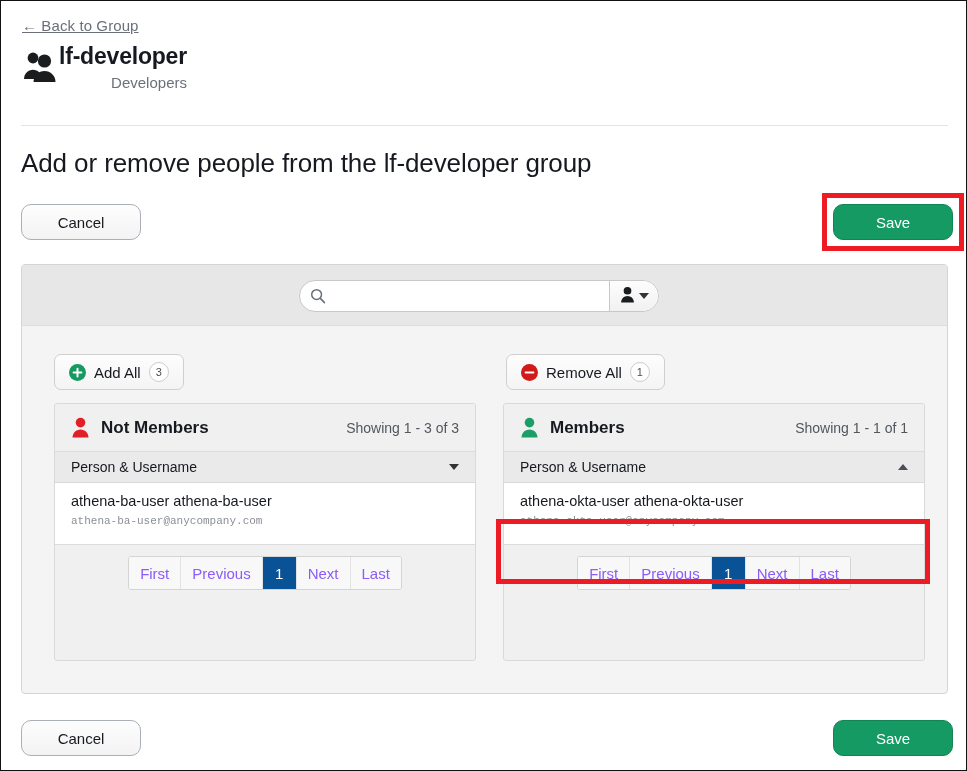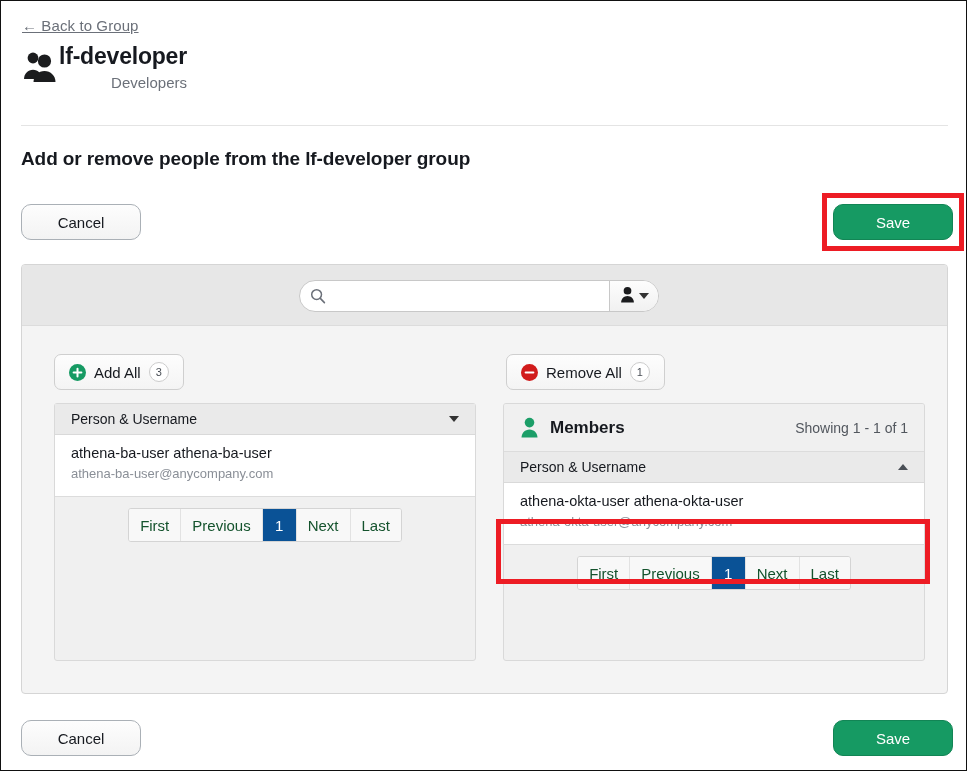--- a/index.html
+++ b/index.html
@@ -70,22 +70,22 @@
     width: 927px;
     height: 1px;
     background: #e4e4e4;
   }
 
   
   .section-title {
     position: absolute;
     left: 20px;
     top: 147px;
-    font-size: 19px;
-    font-weight: bold;
+    font-size: 26px;
+    font-weight: normal;
     color: #16191f;
     letter-spacing: -.1px;
   }
 
   
   .btn {
     display: inline-flex;
     align-items: center;
     justify-content: center;
     box-sizing: border-box;
@@ -299,21 +299,21 @@
   .rows {
     background: #ffffff;
     border-bottom: 1px solid #dcdcdc;
     min-height: 61px;
   }
   .row {
     padding: 9px 16px 10px 16px;
     cursor: pointer;
   }
   .row-name { font-size: 14.5px; color: #16191f; line-height: 19px; }
-  .row-mail { font-size: 13px; color: #8a8f97; line-height: 19px; margin-top: 1px; }
+  .row-mail { font-size: 11px; color: #8a8f97; line-height: 19px; margin-top: 1px; font-family: Liberation Mono, monospace; }
 
   .pager-wrap {
     height: 56px;
     display: flex;
     align-items: center;
     justify-content: center;
   }
   .pager {
     display: flex;
     border: 1px solid #d4d4d4;
@@ -322,21 +322,21 @@
     background: #f8f8f8;
   }
   .pg {
     height: 32px;
     min-width: 44px;
     padding: 0 11px;
     display: flex;
     align-items: center;
     justify-content: center;
     font-size: 15px;
-    color: #14532d;
+    color: #8b5cf6;
     background: #f8f8f8;
     border-right: 1px solid #e2e2e2;
     box-sizing: border-box;
     cursor: pointer;
   }
   .pg:last-child { border-right: 0; }
   .pg.active {
     background: #0a5296;
     color: #ffffff;
   }
@@ -411,20 +411,30 @@
       <span class="circle-icon circle-remove">
         <svg viewBox="0 0 17 17" width="17" height="17" aria-hidden="true">
           <rect x="3.6" y="7.6" width="9.8" height="2" rx="1" fill="#ffffff"></rect>
         </svg>
       </span>
       <span>Remove All</span>
       <span class="count-badge">1</span>
     </div>
 
     <div class="list-panel list-left">
+      <div class="list-head">
+        <span class="person-icon">
+          <svg viewBox="0 0 19 21" width="19" height="21" aria-hidden="true">
+            <circle cx="9.5" cy="5.6" r="4.8" fill="#e01f26"></circle>
+            <path d="M1.5 20.5c0-4.4 3.6-8 8-8s8 3.6 8 8z" fill="#e01f26"></path>
+          </svg>
+        </span>
+        <span class="list-title">Not Members</span>
+        <span class="list-showing">Showing 1 - 3 of 3</span>
+      </div>
       <div class="col-head">
         <span>Person &amp; Username</span>
         <span class="sort caret-down"></span>
       </div>
       <div class="rows">
         <div class="row">
           <div class="row-name">athena-ba-user athena-ba-user</div>
           <div class="row-mail">athena-ba-user@anycompany.com</div>
         </div>
       </div>

